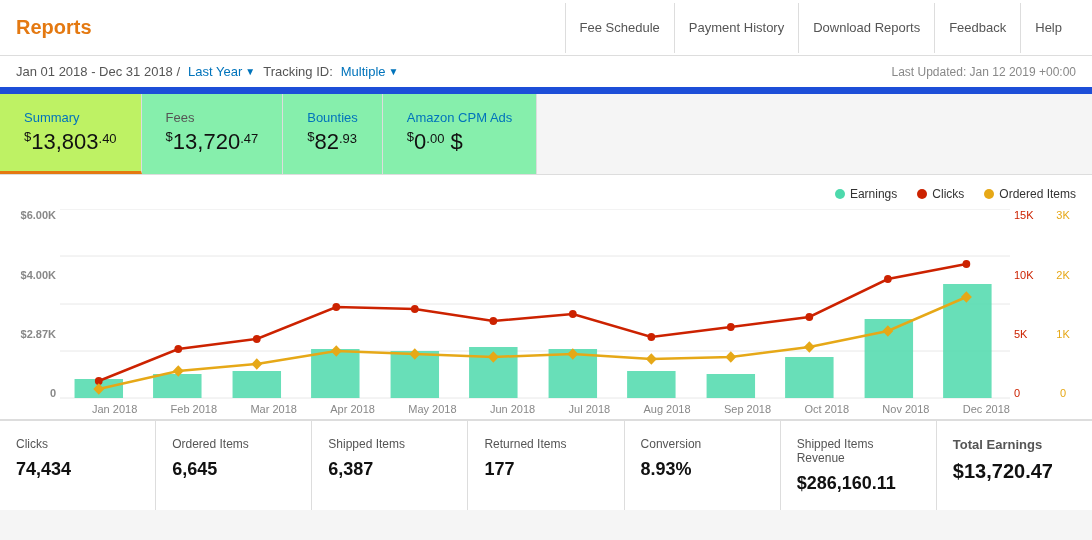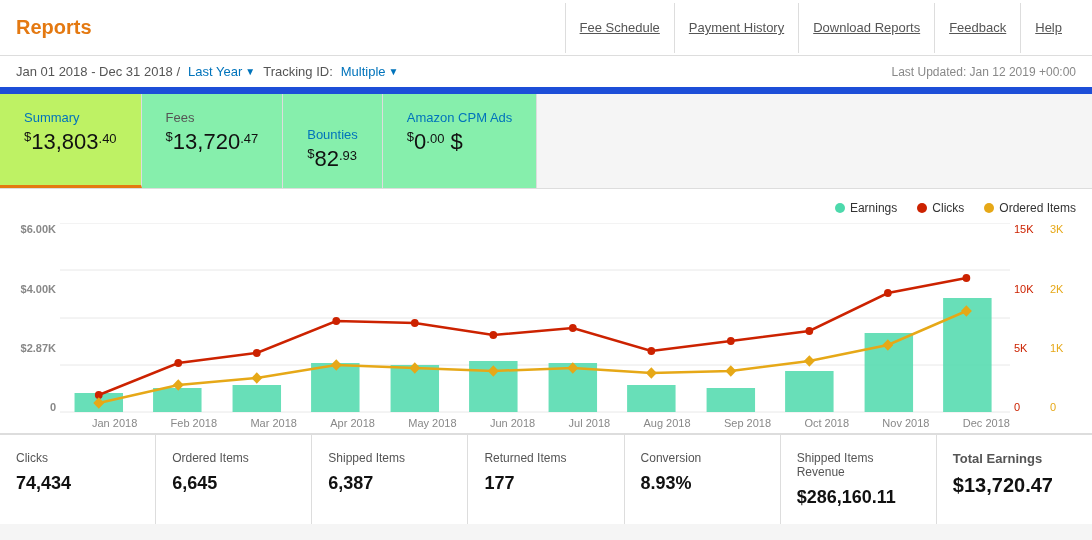--- a/index.html
+++ b/index.html
@@ -2,42 +2,42 @@
 <html><head>
   <meta charset="utf-8">
   <style>
     * { box-sizing: border-box; margin: 0; padding: 0; }
     body { font-family: Arial, sans-serif; font-size: 13px; background: #f5f5f5; color: #333; width: 1092px; }
 
     
     .top-nav { display: flex; align-items: center; background: #fff; border-bottom: 1px solid #ddd; padding: 0 16px; height: 56px; }
     .top-nav-title { color: #e47911; font-size: 20px; font-weight: bold; flex: 1; }
     .top-nav-links { display: flex; }
-    .top-nav-link { padding: 0 14px; height: 50px; display: flex; align-items: center; color: #555; border-left: 1px solid #ddd; cursor: pointer; font-size: 13px; text-decoration: underline; }
+    .top-nav-link { padding: 0 14px; height: 50px; display: flex; align-items: center; color: #555; border-left: 1px solid #ddd; cursor: pointer; font-size: 13px; }
 
     
     .subheader { background: #fff; border-bottom: 7px solid #1d4ed8; padding: 8px 16px; display: flex; align-items: center; justify-content: space-between; }
     .subheader-left { display: flex; align-items: center; gap: 8px; font-size: 13px; color: #555; }
     .subheader-dropdown { display: flex; align-items: center; gap: 3px; color: #0073bb; cursor: pointer; }
     .subheader-dropdown .arrow { font-size: 10px; }
     .subheader-right { font-size: 12px; color: #888; }
 
     
     .tabs { display: flex; background: #f5f5f5; border-bottom: 1px solid #ddd; }
     .tab { padding: 16px 24px; cursor: pointer; background: #86efac; border-right: 1px solid #ddd; color: #555; font-size: 14px; }
     .tab.active { background: #bef264; border-bottom: 3px solid #e47911; color: #0073bb; }
     .tab.active .tab-value { color: #111; font-size: 22px; font-weight: 300; }
     .tab.inactive { color: #555; }
     .tab.inactive .tab-value { color: #111; font-size: 22px; font-weight: 300; }
     .tab-label { font-size: 13px; margin-bottom: 4px; }
     .tab-value { font-size: 22px; font-weight: 300; }
     .tab-value sup { font-size: 13px; font-weight: normal; }
     .tab-value .cents { font-size: 14px; }
     .tab:first-child .tab-label { color: #0073bb; }
-    .tab:nth-child(3) .tab-label { color: #0073bb; margin-top: 17px; }
+    .tab:nth-child(3) .tab-label { color: #0073bb; }
     .tab:nth-child(4) .tab-label { color: #0073bb; }
 
     
     .chart-area { background: #fff; padding: 12px 16px 0; border-bottom: 1px solid #ddd; }
     .chart-legend { display: flex; justify-content: flex-end; gap: 20px; margin-bottom: 8px; font-size: 12px; }
     .legend-item { display: flex; align-items: center; gap: 5px; }
     .legend-dot { width: 10px; height: 10px; border-radius: 50%; }
 
     
     .stats { display: flex; background: #fff; border-top: 1px solid #ddd; }
@@ -202,21 +202,21 @@
       </div>
     </div>
 
     <div style="display:flex;flex-direction:column;justify-content:space-between;padding-bottom:20px;width:38px;text-align:left;font-size:11px;color:#cc2200;padding-left:4px;">
       <span>15K</span>
       <span>10K</span>
       <span>5K</span>
       <span>0</span>
     </div>
 
-    <div style="display:flex;flex-direction:column;justify-content:space-between;padding-bottom:20px;width:28px;text-align:left;font-size:11px;color:#e6a817;padding-left:2px;">
+    <div style="display:flex;flex-direction:column;justify-content:space-between;padding-bottom:20px;width:28px;text-align:center;font-size:11px;color:#e6a817;padding-left:2px;">
       <span>3K</span>
       <span>2K</span>
       <span>1K</span>
       <span>0</span>
     </div>
   </div>
 </div>
 
 <div class="stats">
   <div class="stat">

